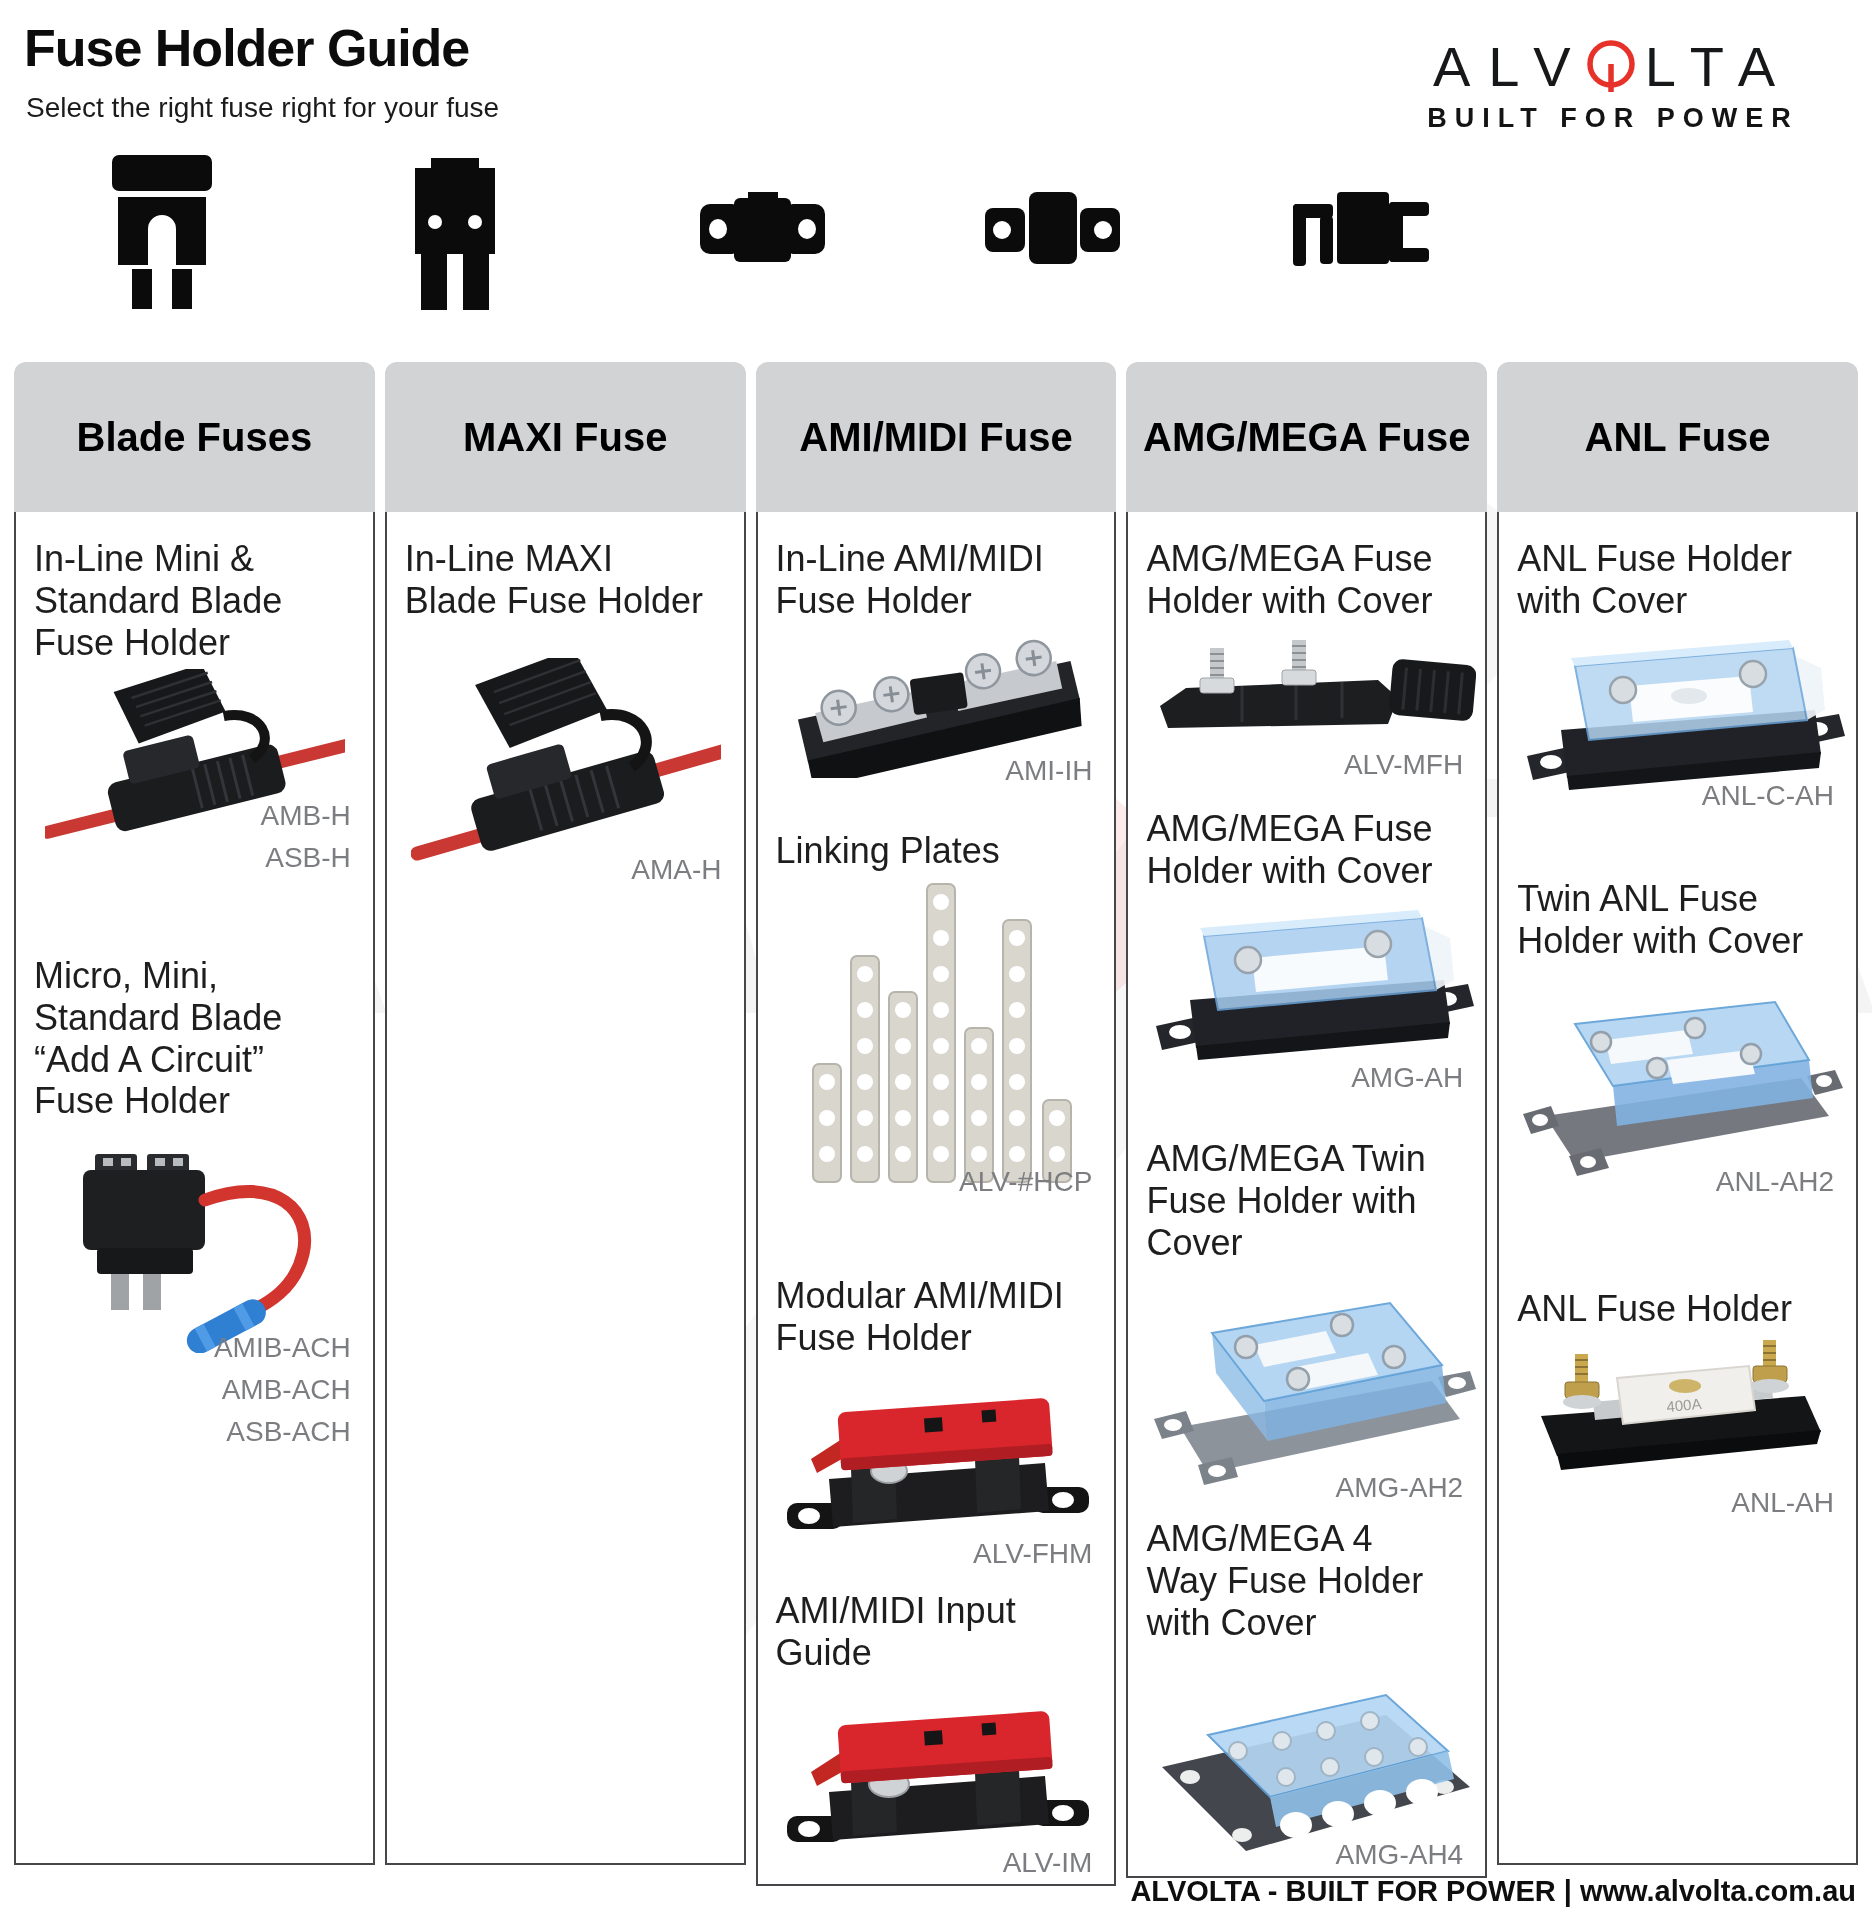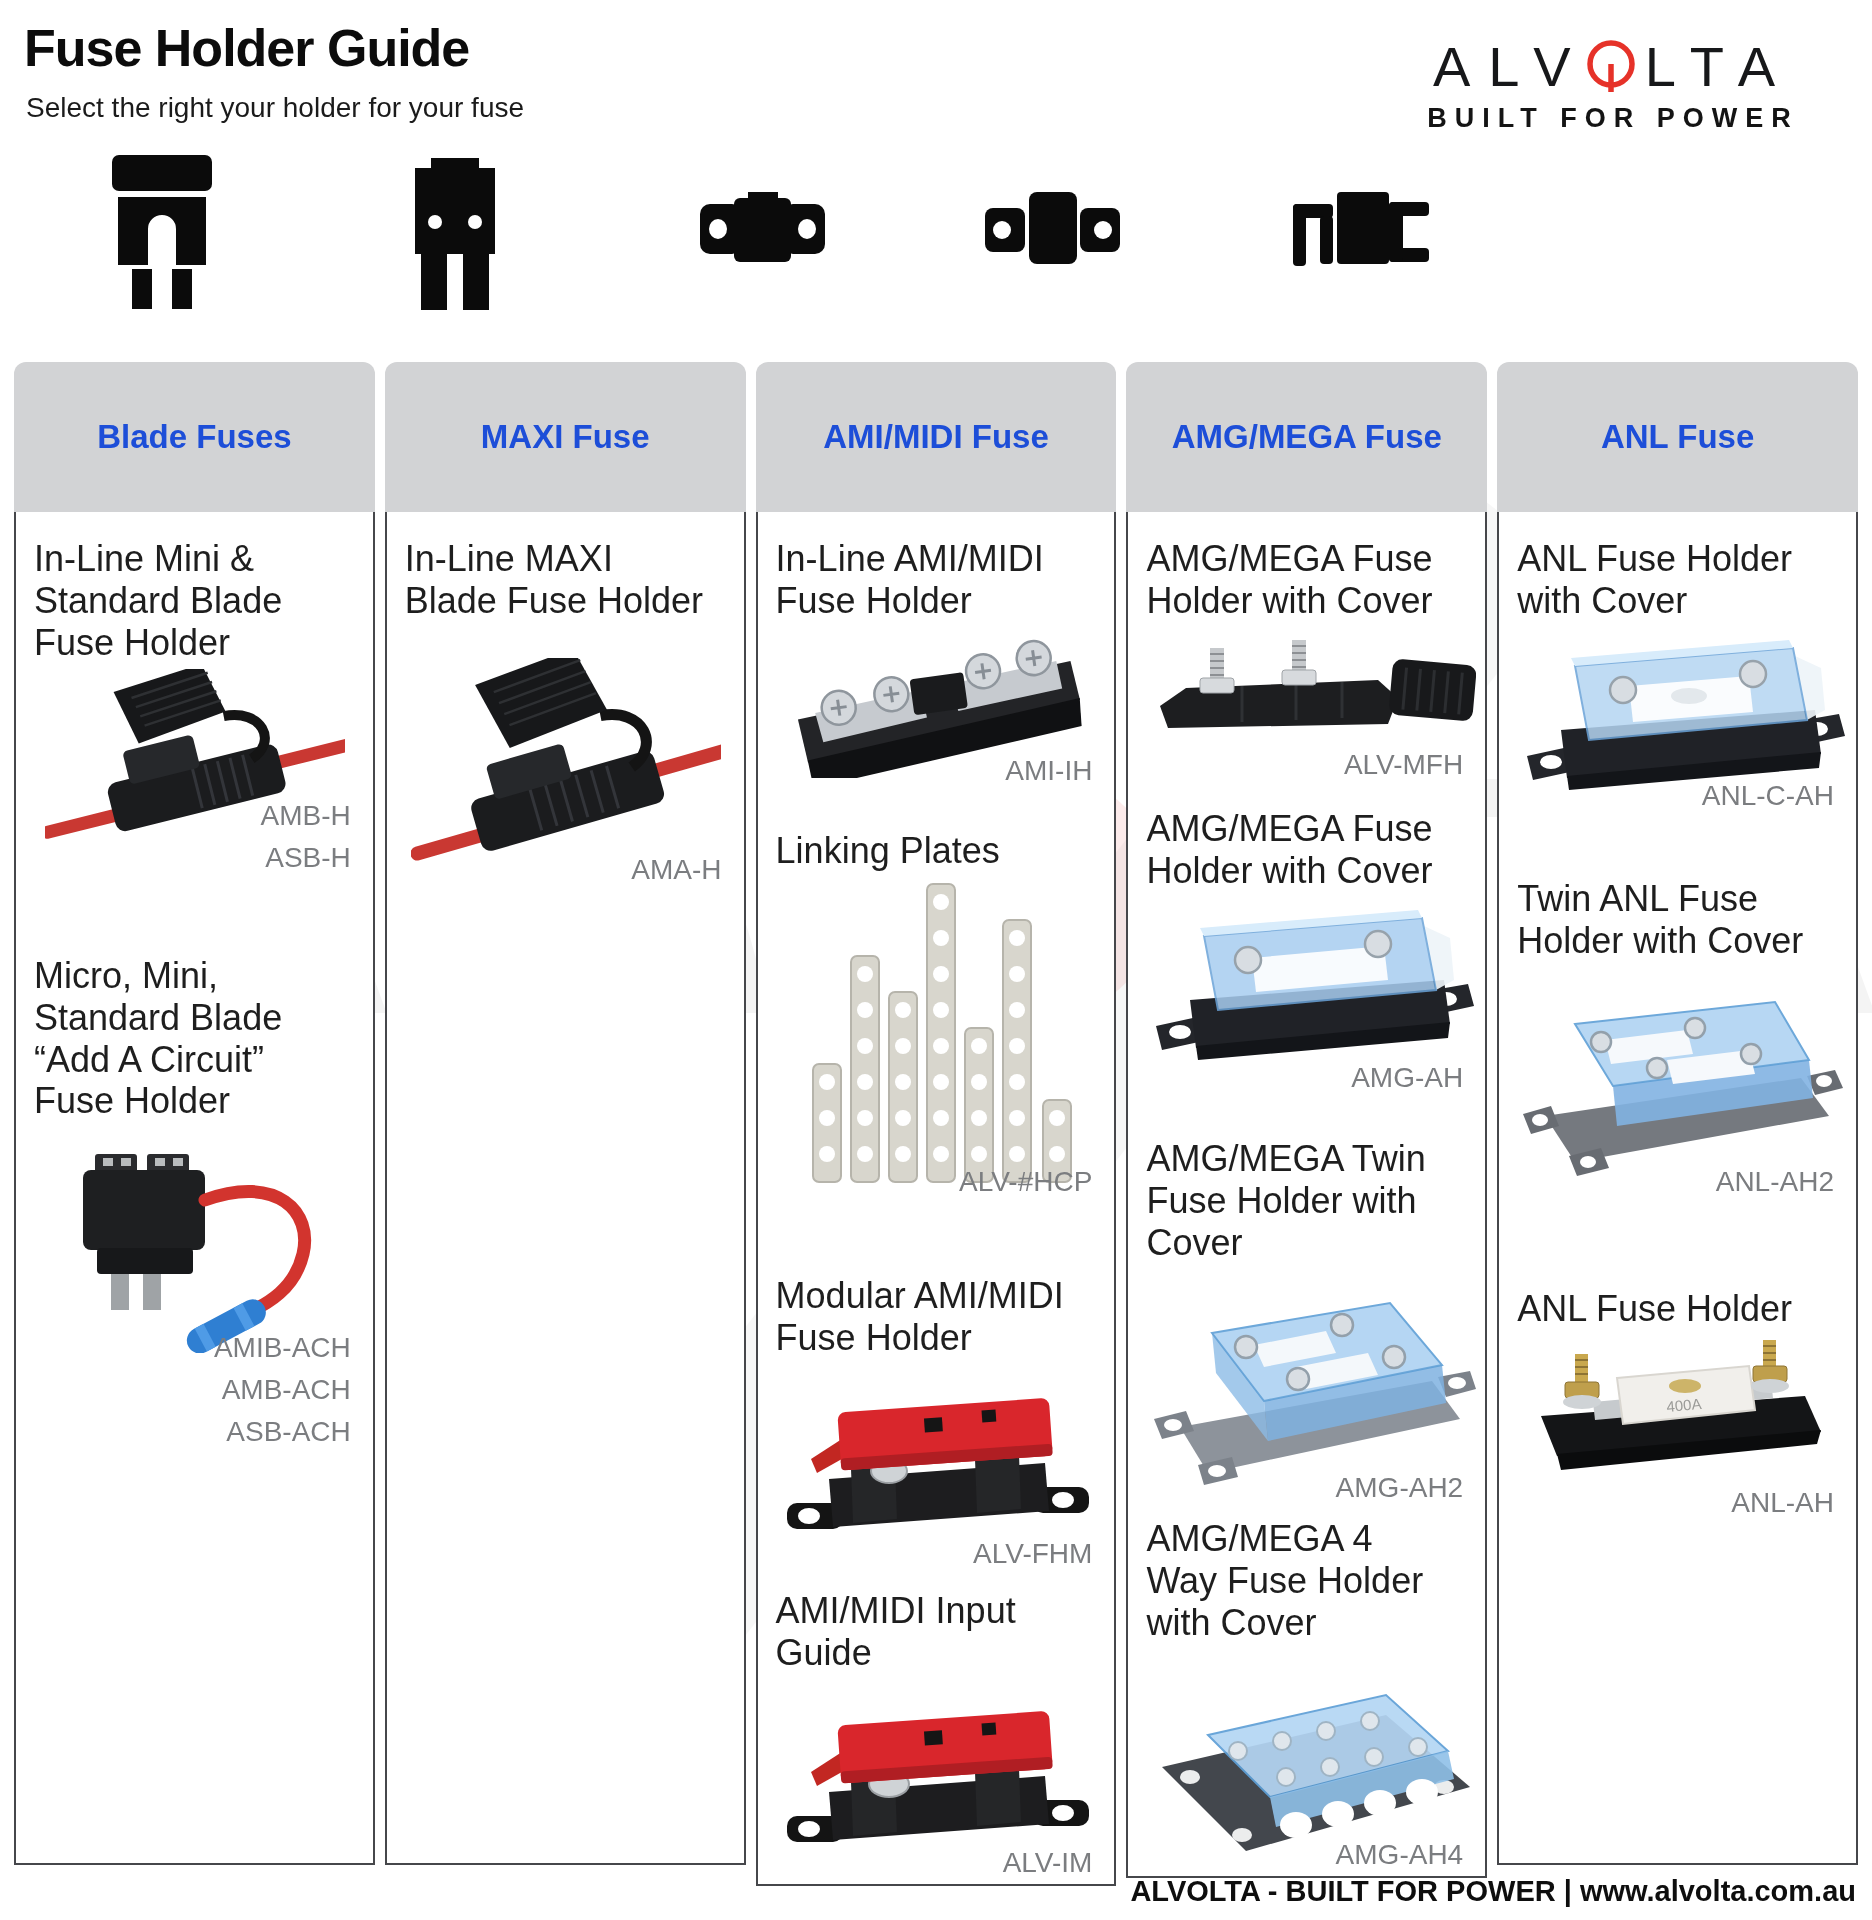--- a/index.html
+++ b/index.html
@@ -24,37 +24,37 @@
   .watermark{position:absolute;left:150px;top:700px;width:1620px;font-size:340px;font-weight:600;
              letter-spacing:34px;color:rgba(40,40,45,0.05);white-space:nowrap;pointer-events:none;}
   .watermark .wm-o{color:rgba(225,60,60,0.10);}
   .swoosh{position:absolute;left:960px;top:360px;width:190px;height:1450px;
           background:rgba(140,140,148,0.07);transform:rotate(38deg);pointer-events:none;}
   
   .columns{position:absolute;left:14px;top:362px;width:1844px;height:1503px;display:flex;gap:10px;}
   .col{flex:1;display:flex;flex-direction:column;min-width:0;}
   .col-header{height:150px;flex:0 0 150px;background:#d2d3d5;border-radius:12px 12px 0 0;
               display:flex;align-items:center;justify-content:center;
-              font-size:33px;font-weight:700;color:#1d4ed8;}
+              font-size:40px;font-weight:700;color:#000000;}
   .col-body{flex:1;background:#fff;border:2px solid #46474b;border-top:none;
             padding:26px 16px 0 18px;display:flex;flex-direction:column;position:relative;}
   .product{flex:0 0 auto;}
   .product-name{font-size:36px;line-height:1.16;font-weight:500;color:#1e1e1e;max-width:302px;}
   .pimg{display:block;margin:6px auto 0;}
   .codes{font-size:28px;line-height:1.5;color:#7b7d80;text-align:right;padding-right:6px;position:relative;}
   
   .footer{position:absolute;right:16px;bottom:12px;font-size:29px;font-weight:600;color:#0e0e0e;}
 </style>
 </head>
 <body>
 
 <div class="page">
 
   <div class="title">Fuse Holder Guide</div>
-  <div class="subtitle">Select the right your holder for your fuse</div>
+  <div class="subtitle">Select the right fuse right for your fuse</div>
 
   <div class="logo">
     <div class="logo-word">
       <span>ALV</span>
       <svg class="oicon" width="56" height="62" viewBox="0 0 56 62">
         <circle cx="28" cy="28" r="21" fill="none" stroke="#e63229" stroke-width="5.5"></circle>
         <line x1="28" y1="28" x2="28" y2="56" stroke="#e63229" stroke-width="5.5"></line>
       </svg>
       <span>LTA</span>
     </div>

